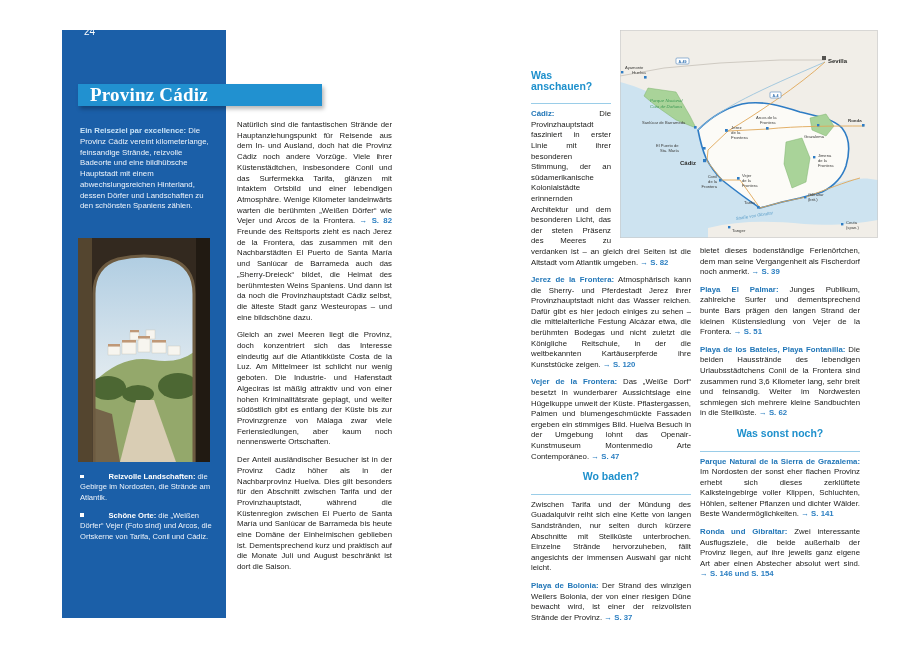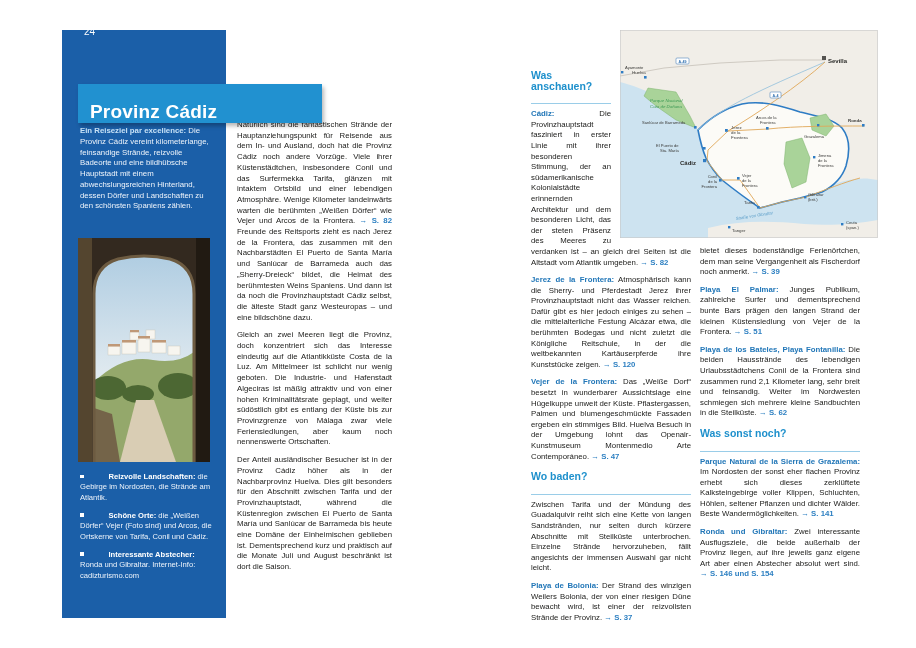--- a/index.html
+++ b/index.html
@@ -3,42 +3,42 @@
 <meta charset="utf-8">
 <style>
   * { margin:0; padding:0; box-sizing:border-box; }
   html,body { background:#ffffff; }
   body { font-family:"Liberation Sans", sans-serif; }
   .page { position:relative; width:916px; height:648px; background:#fff; overflow:hidden; color:var(--text-dark); }
 
   
   .sidebar { position:absolute; left:62px; top:30px; width:164px; height:588px; background:var(--sidebar-blue); }
   .pagenum { position:absolute; left:84px; top:26px; color:#fff; font-size:10px; }
-  .banner { position:absolute; left:78px; top:84px; width:244px; height:39px; background:var(--banner-blue);
-            box-shadow:2px 3px 4px rgba(0,0,0,.28); z-index:5; display:flex; align-items:flex-end; }
+  .banner { position:absolute; left:78px; top:84px; width:244px; height:22px; background:var(--banner-blue);
+            box-shadow:2px 3px 4px rgba(0,0,0,.28); z-index:5; display:flex; align-items:flex-start;font-family:Liberation Serif, serif; }
   .banner span { color:#fff; font-weight:bold; font-size:19px; padding-left:12px; letter-spacing:.2px; }
   .sidebar-intro { position:absolute; left:80px; top:126px; width:131px; color:#eef4fb; font-size:7.8px; line-height:1.38; }
   .sidebar-intro .ilead { color:#c7e2f7; font-weight:bold; }
   .photo { position:absolute; left:78px; top:238px; width:132px; height:224px; }
   .bullets { position:absolute; left:80px; top:472px; width:132px; color:#eef4fb; font-size:7.6px; line-height:1.36; }
   .bullet { margin-bottom:8px; }
   .sq { display:inline-block; width:3.5px; height:3.5px; background:#fff; margin-right:4px; transform:translateY(-1px); }
   .blead { color:#fff; font-weight:bold;padding-left:21px; }
 
   
   .col { position:absolute; font-size:7.8px; line-height:10.7px; text-align:justify; color:var(--text-dark);
          hyphens:auto; -webkit-hyphens:auto; overflow:hidden; }
   .col p { margin-bottom:7px; }
   .col-intro { left:237px; top:120px; width:155px; height:500px; }
   .col3 { left:531px; top:70px; width:160px; height:550px; line-height:10.6px; }
   .col4 { left:700px; top:246px; width:160px; height:374px; line-height:10.6px; }
   .map-spacer { float:right; width:74px; height:174px; margin-left:6px; }
   .colhead { color:var(--heading-blue); font-size:10.5px; font-weight:bold; overflow:hidden;
              border-bottom:1px solid rgba(30,144,204,.45); padding-bottom:12px; margin:0 0 5px; text-align:left; }
-  .colhead.mt { margin-top:9px; }
+  .colhead.mt { margin-top:9px;text-align:center; }
   .entry { margin-bottom:5px; }
   .lead { color:var(--lead-blue); font-weight:bold; }
   .ref { color:var(--ref-blue); font-weight:bold; white-space:nowrap; }
 
   
   .map { position:absolute; left:620px; top:30px; width:258px; height:208px; }
   .m-sea { fill:var(--map-sea); }
   .m-land { fill:var(--map-land); }
   .m-prov { fill:var(--map-province); stroke:var(--map-border); stroke-width:1.6; stroke-linejoin:round; }
   .m-park { fill:var(--map-park); stroke:#7cb36c; stroke-width:.5; }
@@ -109,21 +109,20 @@
       </g>
       <path d="M42,224 L58,162 L76,162 L98,224 Z" fill="#d9cdb4"></path>
       <path d="M16,224 L16,170 L34,176 L42,224 Z" fill="#746449"></path>
     </g>
     <path d="M16,224 L16,56 Q16,28 40,21 Q66,15 92,21 Q116,28 116,56 L116,224" fill="none" stroke="#6d5b41" stroke-width="3"></path>
   </svg>
 
   <div class="bullets">
     <p class="bullet"><span class="sq"></span><span class="blead">Reizvolle Landschaften:</span><span> die Gebirge im Nordosten, die Strände am Atlantik.</span></p>
     <p class="bullet"><span class="sq"></span><span class="blead">Schöne Orte:</span><span> die „Weißen Dörfer“ Vejer (Foto sind) und Arcos, die Ortskerne von Tarifa, Conil und Cádiz.</span></p>
-    <p class="bullet"><span class="sq"></span><span class="blead">Interessante Abstecher:</span><span> Ronda und Gibraltar. Internet-Info: cadizturismo.com</span></p>
   </div>
 
   <div class="col col-intro">
     <p><span>Natürlich sind die fantastischen Strände der Hauptanziehungspunkt für Reisende aus dem In- und Ausland, doch hat die Provinz Cádiz noch andere Vorzüge. Viele ihrer Küstenstädtchen, insbesondere Conil und das Surfermekka Tarifa, glänzen mit intaktem Ortsbild und einer lebendigen Atmosphäre. Wenige Kilometer landeinwärts warten die berühmten „Weißen Dörfer“ wie Vejer und Arcos de la Frontera.</span> <span class="ref">→ S. 82</span> <span>Freunde des Reitsports zieht es nach Jerez de la Frontera, das zusammen mit den Nachbarstädten El Puerto de Santa María und Sanlúcar de Barrameda auch das „Sherry-Dreieck“ bildet, die Heimat des berühmtesten Weins Spaniens. Und dann ist da noch die Provinzhauptstadt Cádiz selbst, die älteste Stadt ganz Westeuropas – und eine bildschöne dazu.</span></p>
     <p>Gleich an zwei Meeren liegt die Provinz, doch konzentriert sich das Interesse eindeutig auf die Atlantikküste Costa de la Luz. Am Mittelmeer ist schlicht nur wenig geboten. Die Industrie- und Hafenstadt Algeciras ist mäßig attraktiv und von einer hohen Kriminalitätsrate geplagt, und weiter südöstlich gibt es entlang der Küste bis zur Provinzgrenze von Málaga zwar viele Feriensiedlungen, aber kaum noch nennenswerte Ortschaften.</p>
     <p>Der Anteil ausländischer Besucher ist in der Provinz Cádiz höher als in der Nachbarprovinz Huelva. Dies gilt besonders für den Abschnitt zwischen Tarifa und der Provinzhauptstadt, während die Küstenregion zwischen El Puerto de Santa María und Sanlúcar de Barrameda bis heute eine Domäne der Einheimischen geblieben ist. Dementsprechend kurz und praktisch auf die Monate Juli und August beschränkt ist dort die Saison.</p>
   </div>
 
   <div class="col col3">
     <div class="map-spacer"></div>
@@ -133,21 +132,21 @@
     <p class="entry"><span class="lead">Vejer de la Frontera:</span> <span>Das „Weiße Dorf“ besetzt in wunderbarer Aussichtslage eine Hügelkuppe unweit der Küste. Pflastergassen, Palmen und blumengeschmückte Fassaden ergeben ein stimmiges Bild. Huelva Besuch in der Umgebung lohnt das Openair-Kunstmuseum Montenmedio Arte Contemporáneo.</span> <span class="ref">→ S. 47</span></p>
     <h3 class="colhead mt">Wo baden?</h3>
     <p class="entry">Zwischen Tarifa und der Mündung des Guadalquivir reiht sich eine Kette von langen Sandstränden, nur selten durch kürzere Abschnitte mit Steilküste unterbrochen. Einzelne Strände hervorzuheben, fällt angesichts der immensen Auswahl gar nicht leicht.</p>
     <p class="entry"><span class="lead">Playa de Bolonia:</span> <span>Der Strand des winzigen Weilers Bolonia, der von einer riesigen Düne bewacht wird, ist einer der reizvollsten Strände der Provinz.</span> <span class="ref">→ S. 37</span></p>
 
   </div>
 
   <div class="col col4">
     <p class="entry"><span>bietet dieses bodenständige Ferienörtchen, dem man seine Vergangenheit als Fischerdorf noch anmerkt.</span> <span class="ref">→ S. 39</span></p>
     <p class="entry"><span class="lead">Playa El Palmar:</span> <span>Junges Publikum, zahlreiche Surfer und dementsprechend bunte Bars prägen den langen Strand der kleinen Küstensiedlung von Vejer de la Frontera.</span> <span class="ref">→ S. 51</span></p>
-    <p class="entry"><span class="lead">Playa de los Bateles, Playa Fontanilla:</span> <span>Die beiden Hausstrände des lebendigen Urlaubsstädtchens Conil de la Frontera sind zusammen rund 2,1 Kilometer lang, sehr breit und feinsandig. Weiter im Nordwesten schmiegen sich mehrere kleine Sandbuchten in die Steilküste.</span> <span class="ref">→ S. 62</span></p>
+    <p class="entry"><span class="lead">Playa de los Bateles, Playa Fontanilla:</span> <span>Die beiden Hausstrände des lebendigen Urlaubsstädtchens Conil de la Frontera sind zusammen rund 3,6 Kilometer lang, sehr breit und feinsandig. Weiter im Nordwesten schmiegen sich mehrere kleine Sandbuchten in die Steilküste.</span> <span class="ref">→ S. 62</span></p>
     <h3 class="colhead mt">Was sonst noch?</h3>
     <p class="entry"><span class="lead">Parque Natural de la Sierra de Grazalema:</span> <span>Im Nordosten der sonst eher flachen Provinz erhebt sich dieses zerklüftete Kalksteingebirge voller Klippen, Schluchten, Höhlen, seltener Pflanzen und dichter Wälder. Beste Wandermöglichkeiten.</span> <span class="ref">→ S. 141</span></p>
     <p class="entry"><span class="lead">Ronda und Gibraltar:</span> <span>Zwei interessante Ausflugsziele, die beide außerhalb der Provinz liegen, auf ihre jeweils ganz eigene Art aber einen Abstecher absolut wert sind.</span> <span class="ref">→ S. 146 und S. 154</span></p>
   </div>
 
   <svg class="map" viewBox="0 0 258 208" preserveAspectRatio="none">
     <rect class="m-sea" width="258" height="208"></rect>
     <path class="m-land" d="M0,0 H258 V150 C232,144 208,156 190,164 L162,172 L140,178 C128,170 112,158 102,150 C96,144 90,136 86,128 C82,119 80,110 78,100 C70,90 56,80 40,68 C26,60 12,55 0,52 Z"></path>
     <path class="m-land" d="M88,198 C120,190 152,191 184,194 C210,196 236,194 258,190 V208 H88 Z"></path>
     <path class="m-park" d="M28,58 L56,62 L70,86 L76,98 L56,90 L36,76 L24,66 Z"></path>

